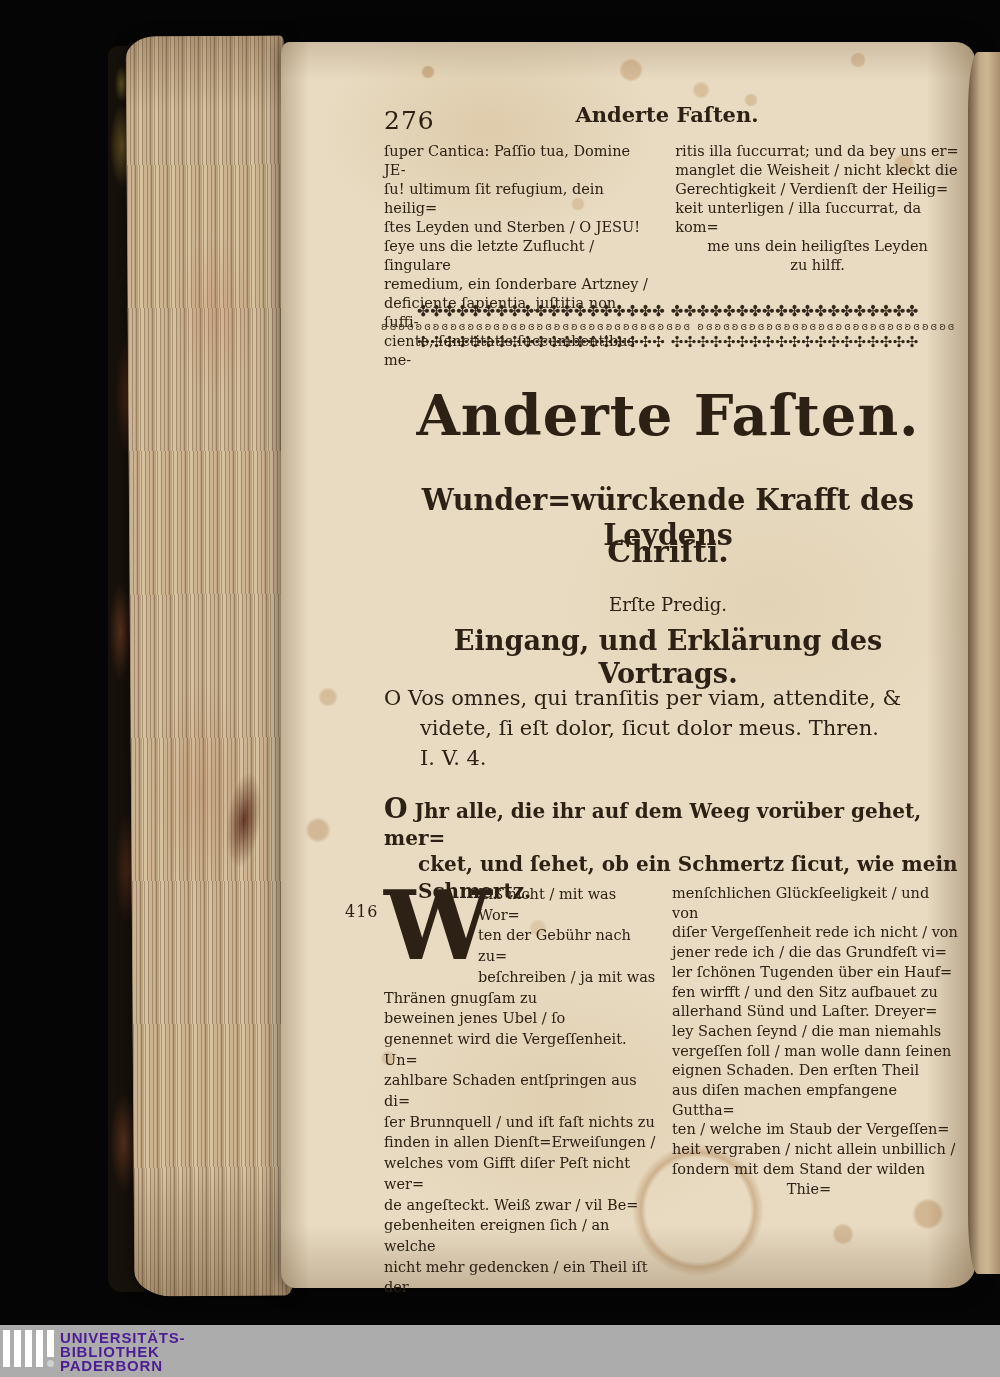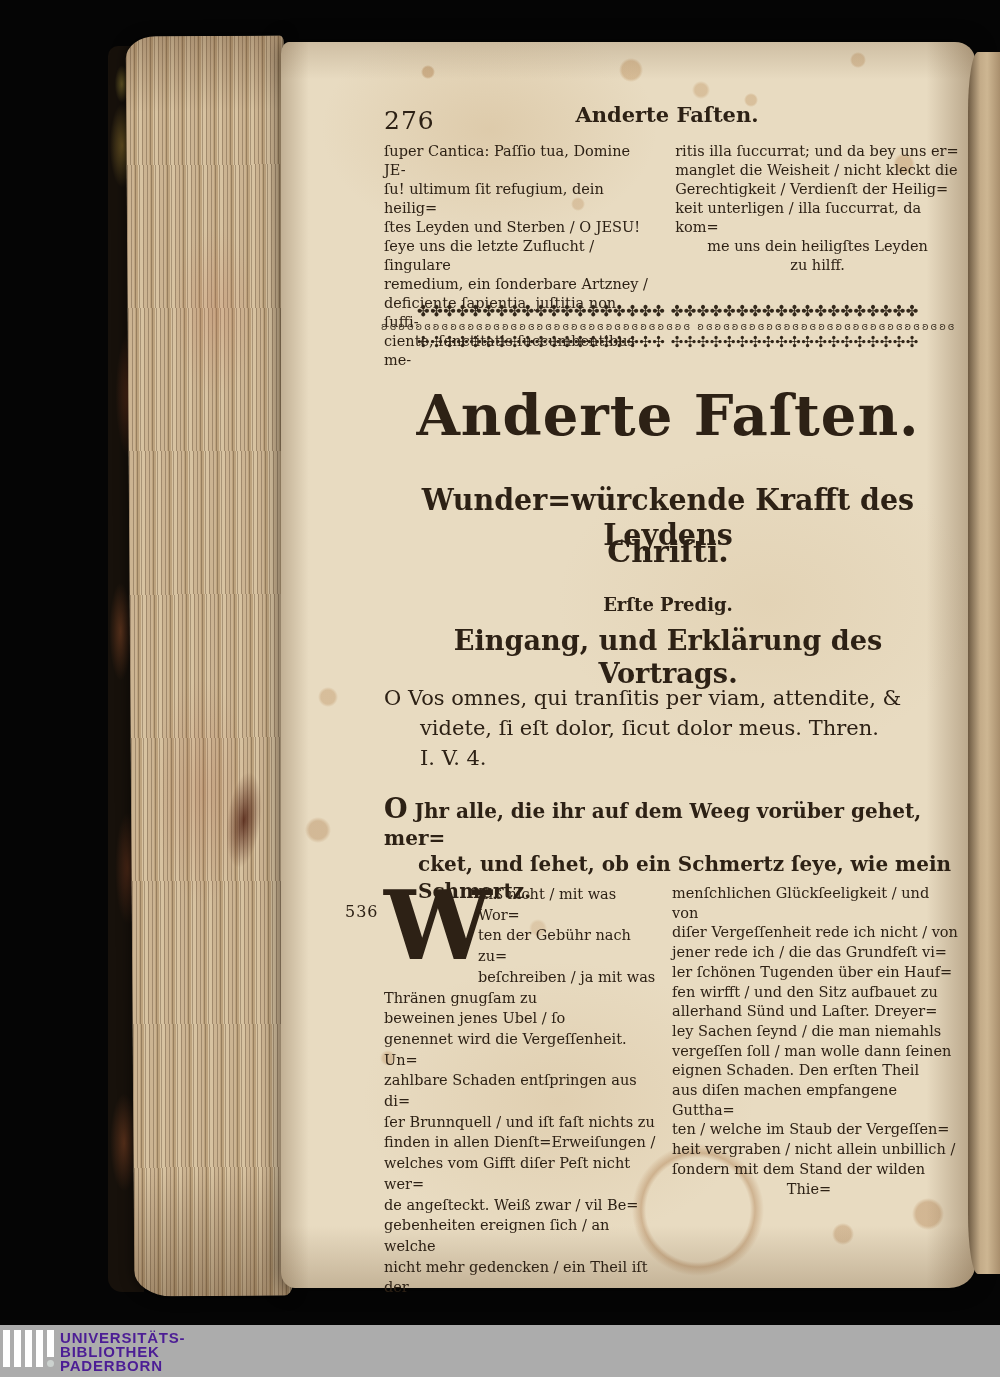--- a/index.html
+++ b/index.html
@@ -70,21 +70,21 @@
     font-family:"DejaVu Sans",sans-serif;color:#32271a;}
   .orn-row-heavy{font-size:15px;line-height:20px;letter-spacing:.5px;white-space:nowrap;overflow:hidden;}
   .orn-row-light{font-size:10px;line-height:11px;letter-spacing:2px;white-space:nowrap;overflow:hidden;opacity:.9;}
   .main-title{position:absolute;left:100px;top:340px;width:574px;text-align:center;
     font-size:56px;font-weight:bold;letter-spacing:1px;}
   .subtitle{position:absolute;left:100px;top:440px;width:574px;text-align:center;
     font-size:30px;font-weight:bold;transform:scaleX(.95);}
   .subtitle2{position:absolute;left:100px;top:492px;width:574px;text-align:center;
     font-size:30px;font-weight:bold;}
   .sermon-label{position:absolute;left:100px;top:552px;width:574px;text-align:center;
-    font-size:18px;font-weight:bold;}
+    font-size:18px;font-weight:normal;}
   .section-heading{position:absolute;left:100px;top:582px;width:574px;text-align:center;
     font-size:28px;font-weight:bold;transform:scaleX(.97);}
   .latin{position:absolute;left:103px;top:641px;width:570px;font-size:21px;line-height:30px;}
   .latin .indent{padding-left:36px;}
   .german{position:absolute;left:103px;top:742px;width:574px;font-size:20px;line-height:26.5px;
     font-weight:bold;margin-top:12px;}
   .german .l1::first-letter{font-size:1.35em;}
   .german .indent{padding-left:34px;}
   .margin-num{position:absolute;left:64px;top:860px;font-size:16px;letter-spacing:1px;}
   .bodycols{position:absolute;left:103px;top:842px;width:576px;display:flex;}
@@ -153,25 +153,25 @@
     <div class="section-heading">Eingang, und Erklärung des Vortrags.</div>
 
     <div class="latin">
       <div>O Vos omnes, qui tranſitis per viam, attendite, &amp;</div>
       <div class="indent">videte, ſi eſt dolor, ſicut dolor meus.  Thren.</div>
       <div class="indent">I. V. 4.</div>
     </div>
 
     <div class="german">
       <div class="l1">O Jhr alle, die ihr auf dem Weeg vorüber gehet, mer=</div>
-      <div class="indent">cket, und ſehet, ob ein Schmertz ſeye, wie mein</div>
+      <div class="indent">cket, und ſehet, ob ein Schmertz ſicut, wie mein</div>
       <div class="indent">Schmertz.</div>
     </div>
 
-    <div class="margin-num">536</div>
+    <div class="margin-num">416</div>
 
     <div class="bodycols">
       <div class="bodycol-left">
         <span class="dropcap">W</span><span class="body-lines">Eiß nicht / mit was Wor=
 ten der Gebühr nach zu=
 beſchreiben / ja mit was
 Thränen gnugſam zu
 beweinen jenes Ubel / ſo
 genennet wird die Vergeſſenheit.  Un=
 zahlbare Schaden entſpringen aus di=

